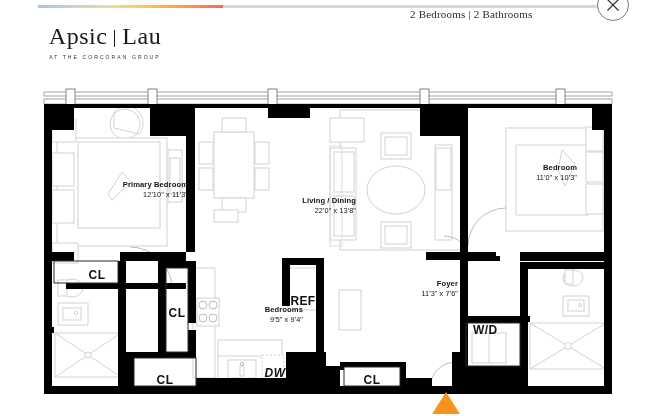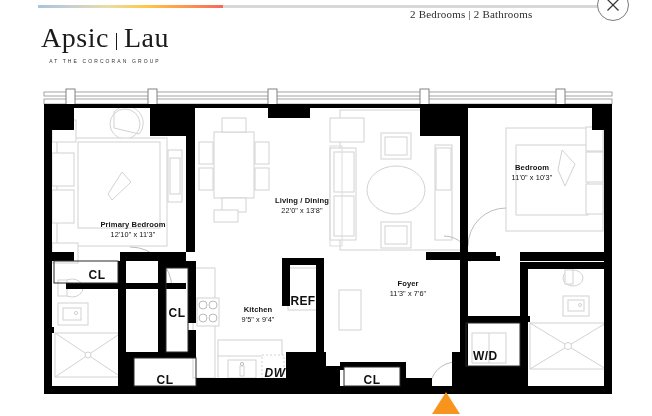--- a/index.html
+++ b/index.html
@@ -29,37 +29,37 @@
   #close-button{
     position:absolute; left:597px; top:-11px; width:30px; height:30px;
     border:1.2px solid #7b7b7b; border-radius:50%;
     background:#fff; cursor:pointer;
   }
   #close-button svg{position:absolute;left:0;top:0;}
   
   #logo-block{position:absolute; left:30px; top:24px; width:150px; text-align:center;}
   #logo-wordmark{
     font-family:"Liberation Serif", serif;
-    font-size:28px; color:#1a1a1a; letter-spacing:.5px; line-height:1;
+    font-size:24px; color:#1a1a1a; letter-spacing:.5px; line-height:1;
     white-space:nowrap;
   }
   #logo-wordmark .bar{
     display:inline-block; width:1px; height:17px; background:#1a1a1a;
     vertical-align:-3px; margin:0 7px;
   }
   #logo-tagline{
     margin-top:6px; font-size:5px; letter-spacing:2.1px; color:#333;
     white-space:nowrap;
   }
   
   #floorplan{
     position:absolute; left:0; top:0; width:652px; height:416px;
   }
   .room-label{
-    position:absolute; text-align:center; color:#141414;
+    position:absolute; text-align:right; color:#141414;
     font-size:7.6px; font-weight:bold; line-height:1.32;
     letter-spacing:.1px; white-space:nowrap;
   }
   .room-label .dims{font-weight:normal; font-size:7.3px; display:block;}
   .tag{
     position:absolute; text-align:center; color:#111;
     font-size:12px; font-weight:bold; letter-spacing:.4px;
   }
   #compass-arrow{
     position:absolute; left:432px; top:392px;
@@ -283,46 +283,46 @@
 
   <g stroke="#2a2a2a" stroke-width="1" fill="none">
     <rect x="166" y="268" width="22" height="84"></rect>
     <rect x="54" y="261" width="64" height="22"></rect>
     <rect x="134" y="358" width="62" height="28"></rect>
     <rect x="344" y="367" width="56" height="19"></rect>
     <rect x="466" y="323" width="54" height="43"></rect>
   </g>
 </svg>
 
-<div class="room-label" style="left:78px;top:180px;width:110px;margin-top:40px;">
+<div class="room-label" style="left:78px;top:180px;width:110px;">
   <span>Primary Bedroom</span>
   <span class="dims">12'10" x 11'3"</span>
 </div>
 
 <div class="room-label" style="left:248px;top:196px;width:108px;">
   <span>Living / Dining</span>
   <span class="dims">22'0" x 13'8"</span>
 </div>
 
 <div class="room-label" style="left:487px;top:163px;width:90px;">
   <span>Bedroom</span>
   <span class="dims">11'0" x 10'3"</span>
 </div>
 
 <div class="room-label" style="left:213px;top:305px;width:90px;">
-  <span>Kitchen</span>
+  <span>Bedrooms</span>
   <span class="dims">9'5" x 9'4"</span>
 </div>
 
 <div class="room-label" style="left:358px;top:279px;width:100px;">
   <span>Foyer</span>
   <span class="dims">11'3" x 7'6"</span>
 </div>
 
 <div class="tag" style="left:80px;top:268px;width:34px;">CL</div>
 <div class="tag" style="left:160px;top:306px;width:34px;">CL</div>
 <div class="tag" style="left:148px;top:373px;width:34px;">CL</div>
 <div class="tag" style="left:355px;top:373px;width:34px;">CL</div>
 <div class="tag" style="left:288px;top:294px;width:30px;">REF</div>
 <div class="tag" style="left:262px;top:366px;width:26px;font-style:italic;">DW</div>
-<div class="tag" style="left:473px;top:349px;width:24px;">W/D</div>
+<div class="tag" style="left:473px;top:323px;width:24px;">W/D</div>
 
 <div id="compass-arrow"></div>
 
 </body></html>

